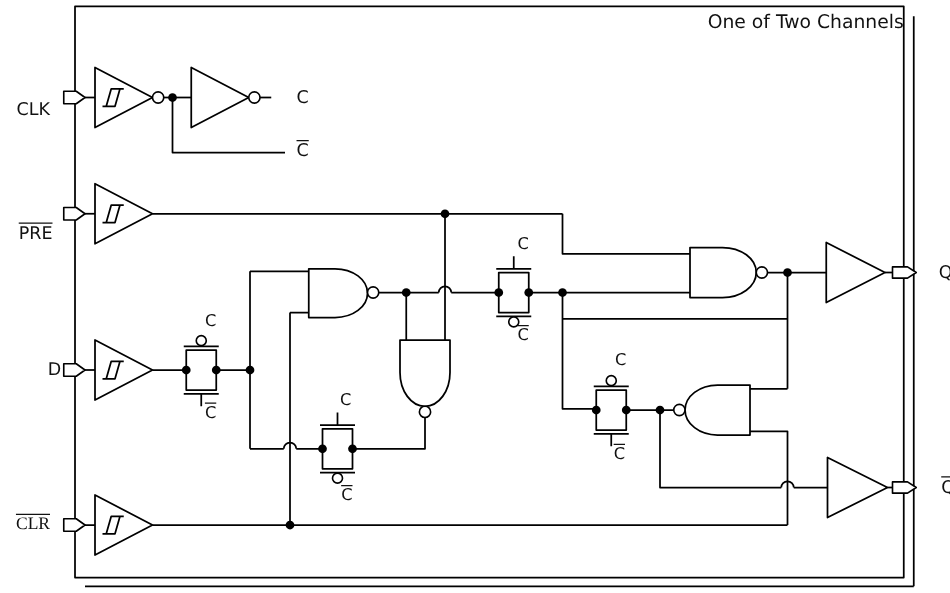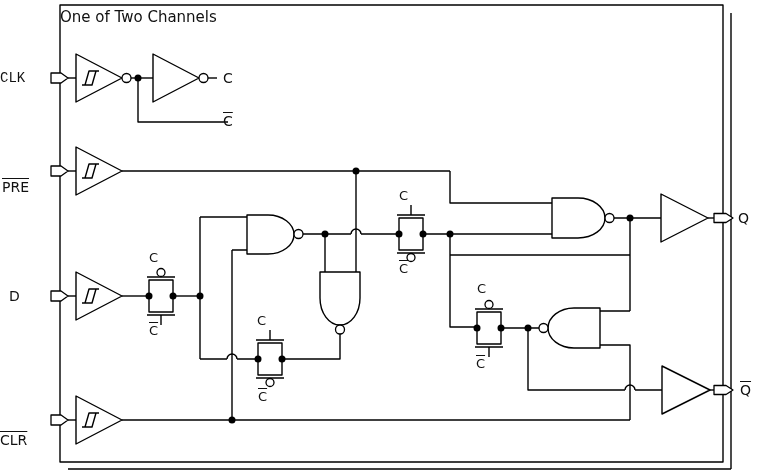--- a/index.html
+++ b/index.html
@@ -4,21 +4,21 @@
 <style>
   html,body{margin:0;padding:0;background:#fff;}
   .stage{position:relative;width:760px;height:474px;background:#fff;overflow:hidden;
          font-family:"DejaVu Sans","Liberation Sans",sans-serif;}
   svg{position:absolute;left:0;top:0;}
   .ln{fill:none;stroke:#000;stroke-width:1.4;stroke-linejoin:round;}
   .gate{fill:#fff;stroke:#000;stroke-width:1.4;stroke-linejoin:round;}
   .bub{fill:#fff;stroke:#000;stroke-width:1.3;}
   .dot{fill:#000;stroke:none;}
   .pin{fill:#fff;stroke:#000;stroke-width:1.3;stroke-linejoin:round;}
-  .lbl{position:absolute;font-size:14px;color:#111;text-align:left;line-height:16px;white-space:nowrap;}
+  .lbl{position:absolute;font-size:14px;color:#111;text-align:right;line-height:16px;white-space:nowrap;}
   .ttl{font-size:15px;color:#111;}
   .cl{font-size:13px;}
   .ov{text-decoration:overline;text-decoration-color:#111;}
 </style>
 </head>
 <body>
 
 <div class="stage">
 
 <svg width="760" height="474" viewBox="0 0 760 474">
@@ -149,24 +149,24 @@
     <polygon class="pin" points="51,166 61,166 68,171 61,176 51,176"></polygon>
     <polygon class="pin" points="51,291 61,291 68,296 61,301 51,301"></polygon>
     <polygon class="pin" points="51,415 61,415 68,420 61,425 51,425"></polygon>
     <polygon class="pin" points="714,213.5 726,213.5 733,218 726,222.5 714,222.5"></polygon>
     <polygon class="pin" points="714,385.5 726,385.5 733,390 726,394.5 714,394.5"></polygon>
   </g>
 </svg>
 
   <span class="lbl ttl" style="left:60px;top:9px;width:663px;">One of Two Channels</span>
 
-  <span class="lbl" style="left:0px;top:70px;width:40px;font-family:Liberation Mono, monospace;">CLK</span>
+  <span class="lbl" style="left:0px;top:80px;width:40px;">CLK</span>
   <span class="lbl" style="left:2px;top:179px;width:40px;"><span class="ov">PRE</span></span>
   <span class="lbl" style="left:9px;top:288px;width:40px;">D</span>
-  <span class="lbl" style="left:0px;top:432px;width:40px;"><span class="ov">CLR</span></span>
+  <span class="lbl" style="left:0px;top:412px;width:40px;font-family:Liberation Serif, serif;"><span class="ov">CLR</span></span>
 
   <span class="lbl" style="left:738px;top:210px;width:24px;">Q</span>
   <span class="lbl" style="left:740px;top:382px;width:24px;"><span class="ov">Q</span></span>
 
   <span class="lbl" style="left:223px;top:70px;width:24px;">C</span>
   <span class="lbl" style="left:223px;top:113px;width:24px;"><span class="ov">C</span></span>
 
   <span class="lbl cl" style="left:149px;top:250px;width:24px;">C</span>
   <span class="lbl cl" style="left:149px;top:323px;width:24px;"><span class="ov">C</span></span>
 

